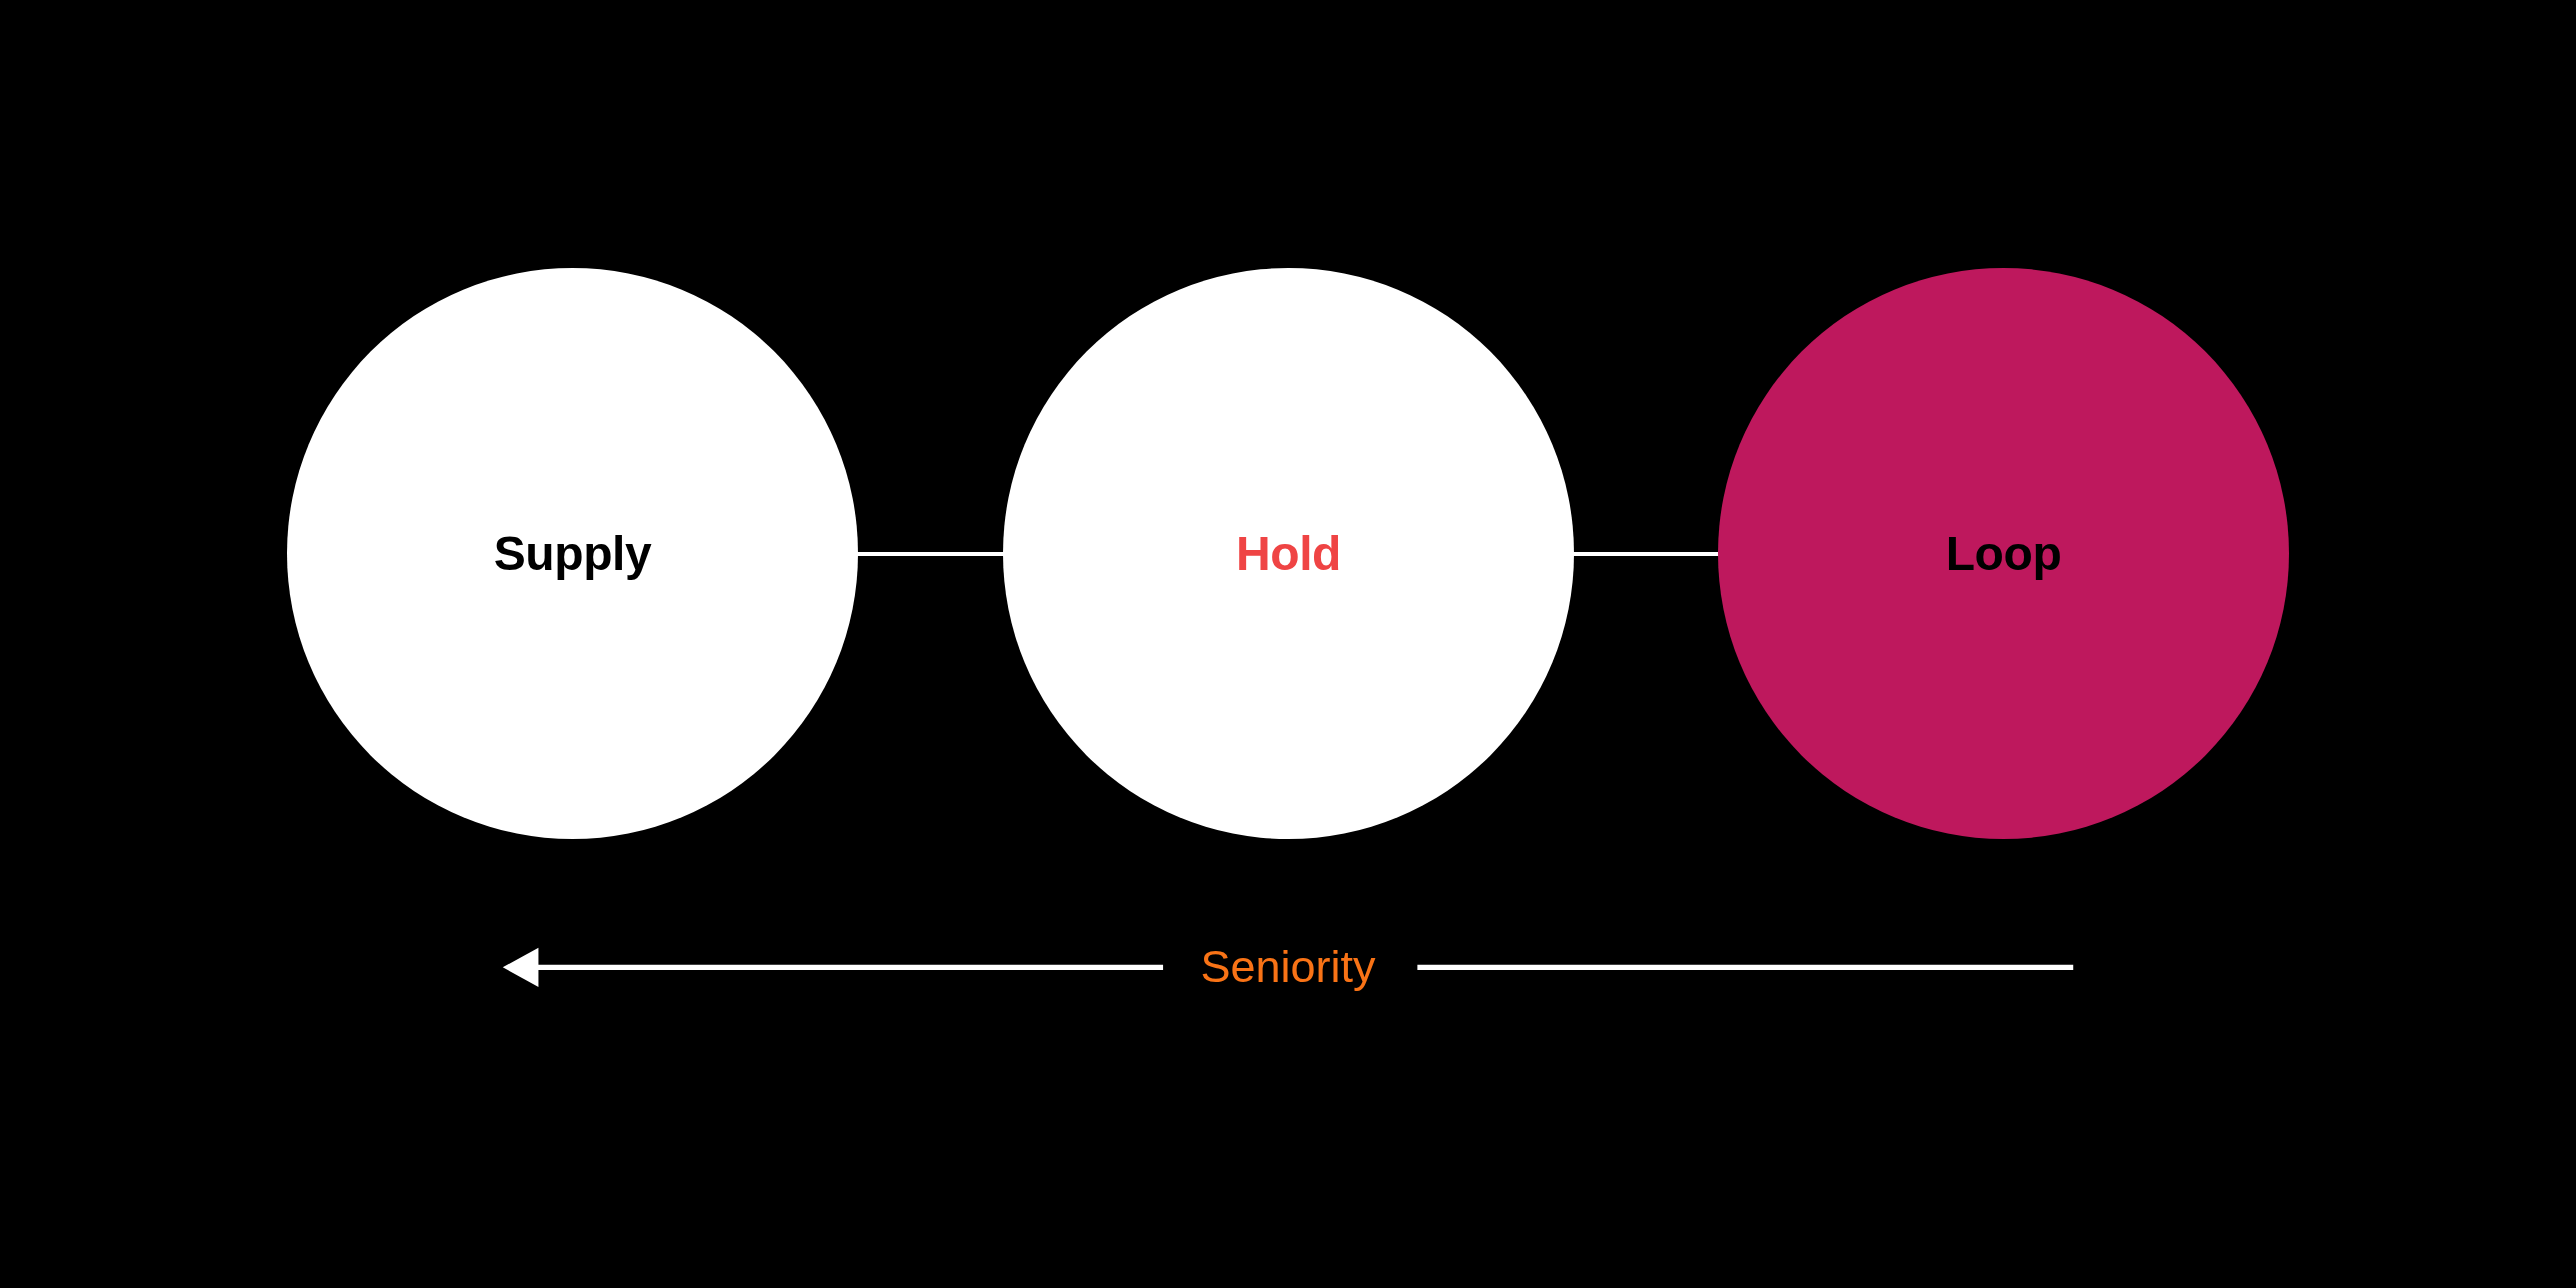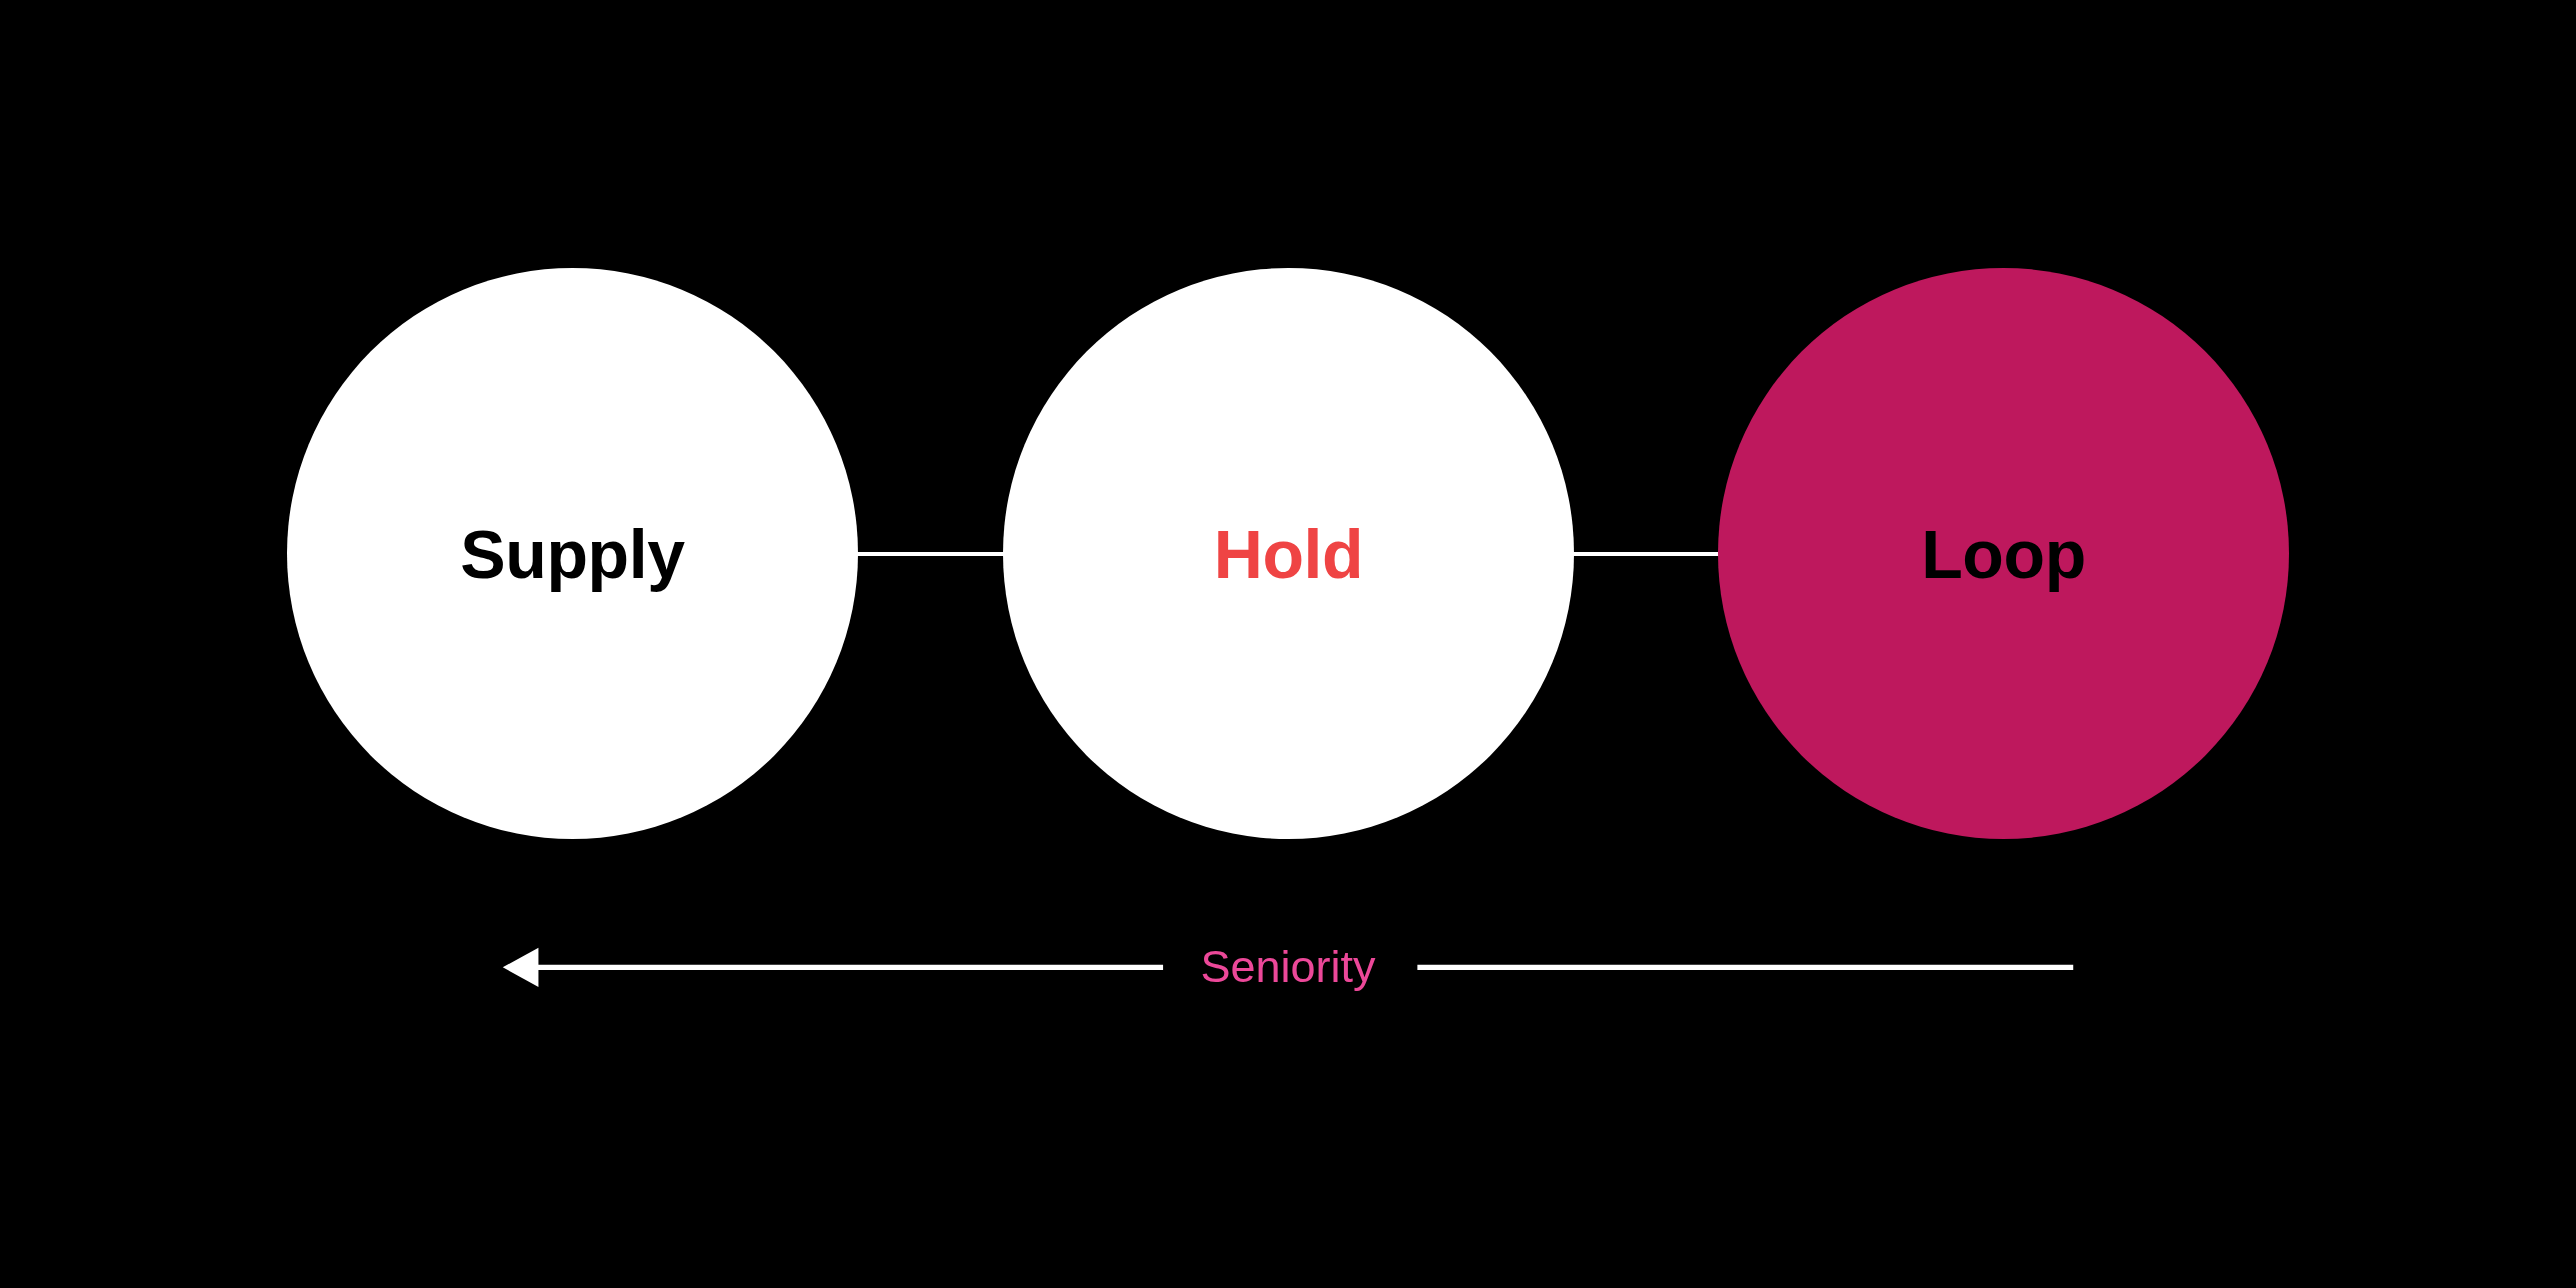--- a/index.html
+++ b/index.html
@@ -26,21 +26,21 @@
     border-radius: 50%;
     background: #ffffff;
     display: flex;
     align-items: center;
     justify-content: center;
     box-sizing: border-box;
   }
   .node-label {
     color: #000000;
     font-weight: 700;
-    font-size: 68px;
+    font-size: 48px;
     line-height: 1;
     letter-spacing: -0.4px;
     white-space: nowrap;
     font-family: "Liberation Sans", sans-serif;
   }
 
   #node-supply { left: 287px;  top: 268px; width: 571px; height: 571px; }
   #node-hold   { left: 1003px; top: 268px; width: 571px; height: 571px; }
   #node-loop   { left: 1718px; top: 268px; width: 571px; height: 571px; }
 
@@ -105,16 +105,16 @@
     <svg viewBox="0 0 2880 130" xmlns="http://www.w3.org/2000/svg">
 
       <line id="axis-left-line" x1="578" y1="62" x2="1300" y2="62" stroke="#ffffff" stroke-width="6"></line>
 
       <line id="axis-right-line" x1="1585" y1="62" x2="2320" y2="62" stroke="#ffffff" stroke-width="6"></line>
 
       <polygon id="axis-arrowhead" points="560,62 600,40 600,84" fill="#ffffff"></polygon>
     </svg>
   </div>
 
-  <div id="seniority-label" style="top: 944px; color: #ec4899;">Seniority</div>
+  <div id="seniority-label" style="top: 944px; color: #f97316;">Seniority</div>
 
 </div>
 
 
 </body></html>

